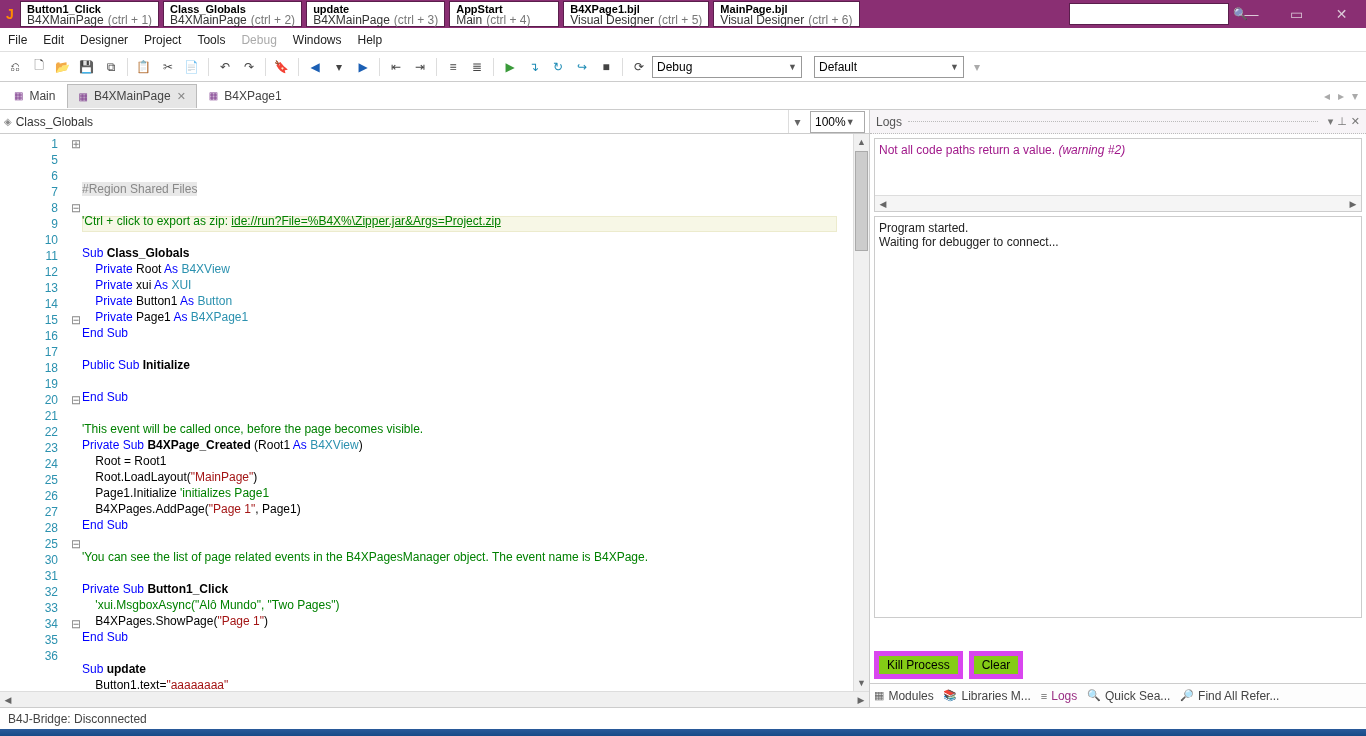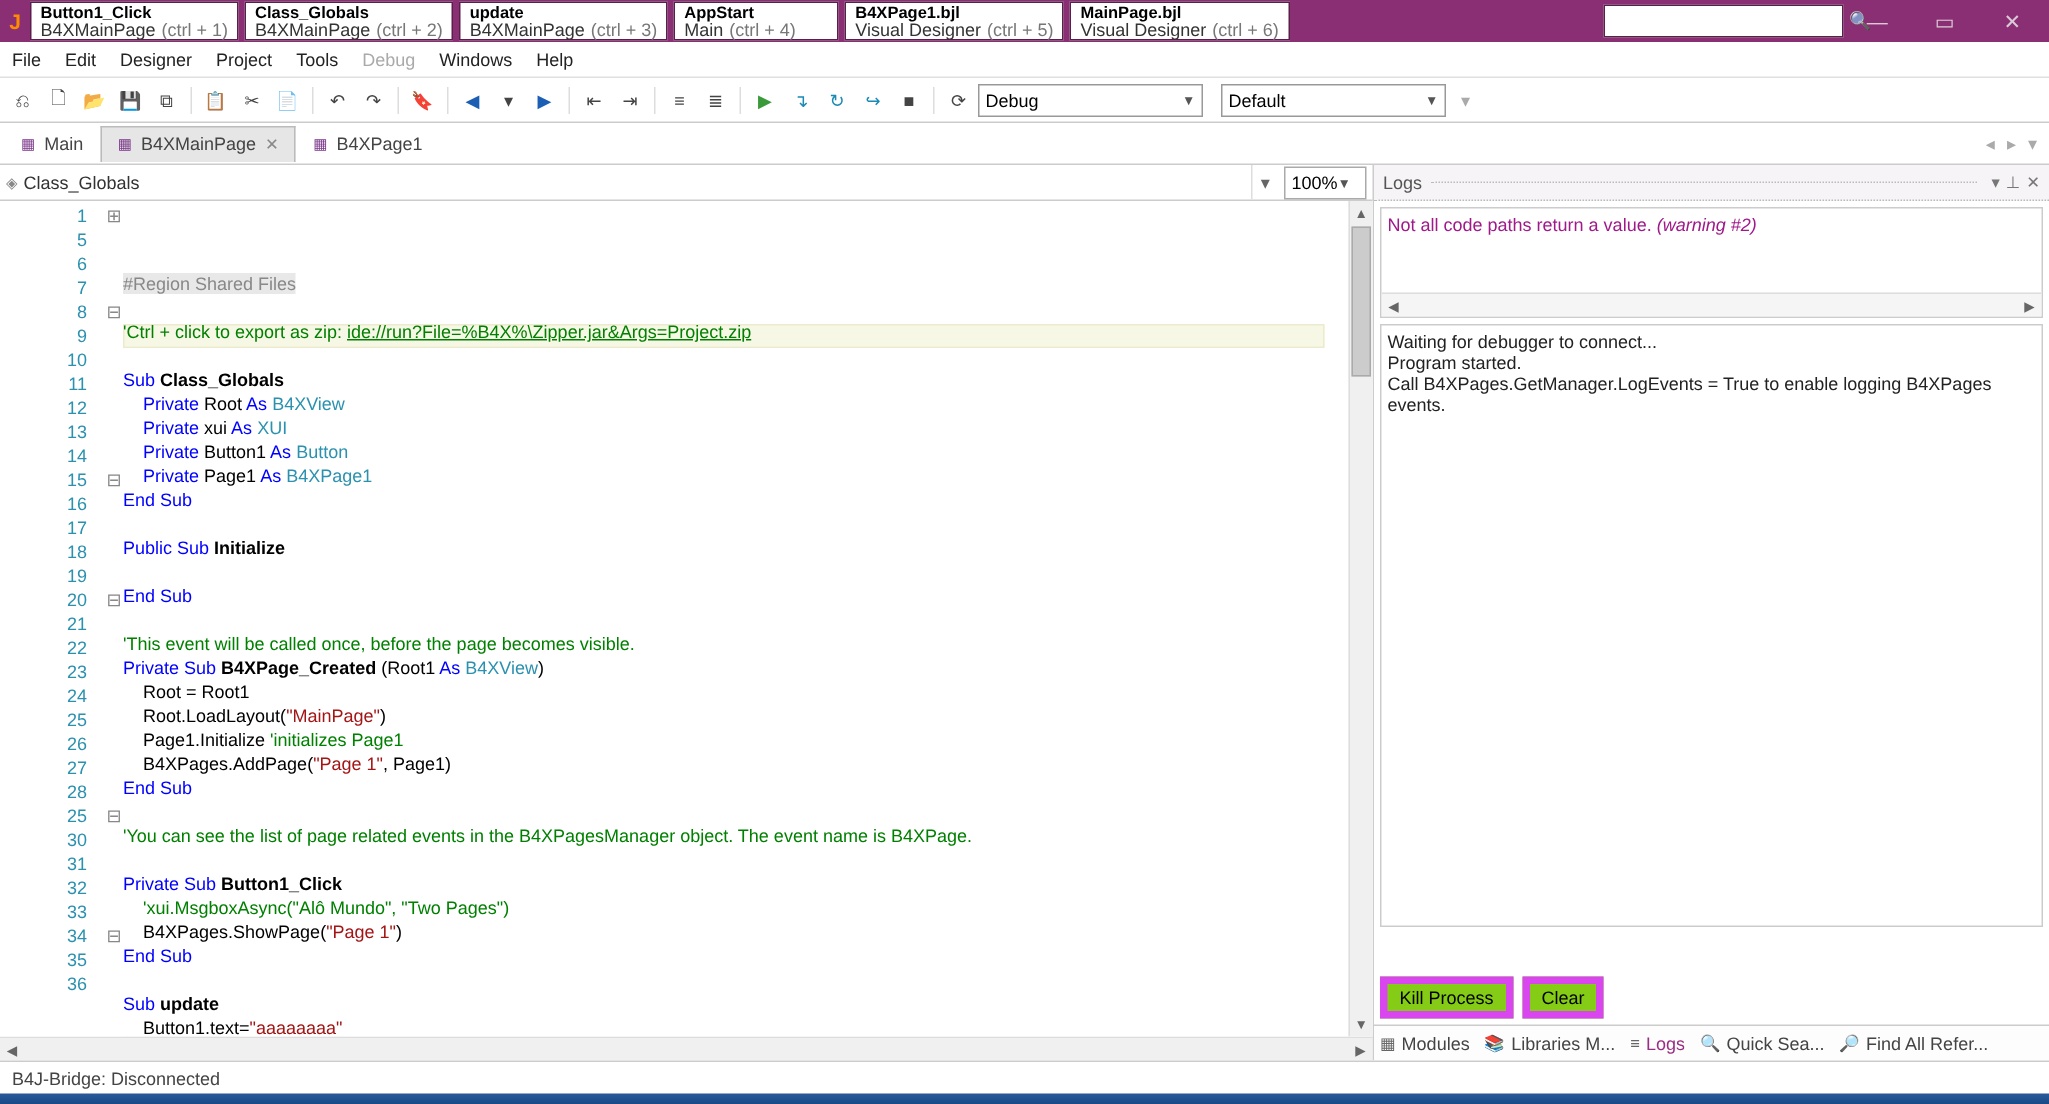--- a/index.html
+++ b/index.html
@@ -38,21 +38,21 @@
 .edtabs { background: #fff; height: 28px; display: flex; align-items: center; border-bottom: 1px solid #ccc; padding-left: 4px; gap: 2px; }
 .edtab { height: 24px; display: flex; align-items: center; padding: 0 10px; gap: 6px; color: #444; }
 .edtab.active { background: #e6e6e6; border: 1px solid #bbb; border-bottom: none; }
 .edtab .x { color: #888; font-size: 11px; }
 .edtab .icn { color: #7a368a; font-size: 10px; }
 .nav { margin-left: auto; display: flex; gap: 8px; padding-right: 8px; color: #aaa; font-size: 11px; }
 
 
 .mainarea { flex: 1; display: flex; overflow: hidden; }
 .editorcol { flex: 1; display: flex; flex-direction: column; border-right: 1px solid #ccc; }
-.logscol { width: 450px; display: flex; flex-direction: column; }
+.logscol { width: 496px; display: flex; flex-direction: column; }
 
 
 .scope { height: 24px; border-bottom: 1px solid #ccc; display: flex; align-items: center; padding: 0 4px; }
 .scope .iconhex { color: #888; font-size: 10px; margin-right: 4px; }
 .scope input.bc { flex: 1; border: none; outline: none; font-size: 12px; color: #333; }
 .scope .drop { width: 18px; text-align: center; color: #666; border-left: 1px solid #ddd; height: 100%; display:flex; align-items:center; justify-content:center;}
 .zoom { border: 1px solid #aaa; height: 22px; width: 55px; display: flex; align-items: center; justify-content: flex-start; padding: 0 4px; margin-left: 4px; }
 
 
 .codewrap { flex: 1; display: flex; overflow: hidden; background: #fff; position: relative; }
@@ -350,23 +350,22 @@
     </div>
     <div class="warnings" id="warnings">
     <div class="w">Not all code paths return a value. <span class="i">(warning #2)</span></div>
         <div class="hscrollmini">
           <div class="l">◀</div>
           <div class="track"></div>
           <div class="r">▶</div>
         </div>
       </div>
     <div class="logout" id="logout">
+        <div>Program started.</div>
         <div>Waiting for debugger to connect...</div>
-        <div>Program started.</div>
-        <div>Call B4XPages.GetManager.LogEvents = True to enable logging B4XPages events.</div>
       </div>
     <div class="logbtns" id="logbtns">
         <div class="logbtn">Kill Process</div>
         <div class="logbtn">Clear</div>
       </div>
     <div class="rtabs" id="rtabs">
         <div class="rtab">
           <span class="icn">▦</span>
           <span>Modules</span>
         </div>

